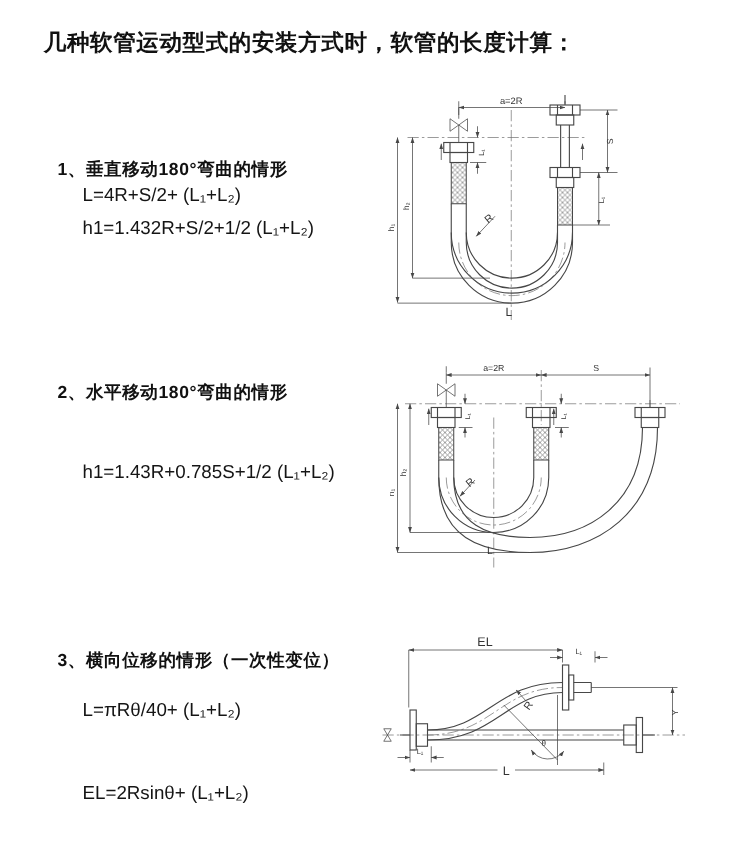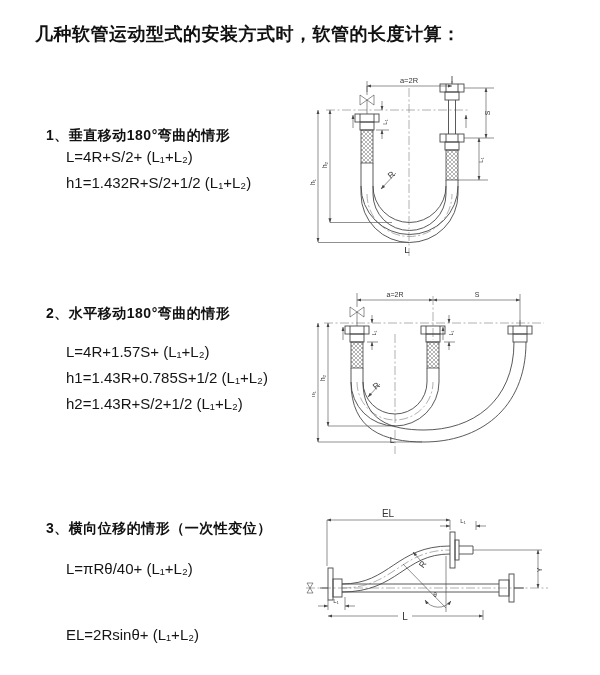--- a/index.html
+++ b/index.html
@@ -21,23 +21,21 @@
 
 <div class="page">
 
   <div class="title">几种软管运动型式的安装方式时，软管的长度计算：</div>
 
   <div class="sec-heading" style="left:46px;top:91px;margin-top:36px;">1、垂直移动180°弯曲的情形</div>
   <div class="formula" style="left:66px;top:136px;">L=4R+S/2+ (L₁+L₂)</div>
   <div class="formula" style="left:66px;top:162px;">h1=1.432R+S/2+1/2 (L₁+L₂)</div>
 
   <div class="sec-heading" style="left:46px;top:305px;">2、水平移动180°弯曲的情形</div>
-  <div class="formula" style="left:66px;top:331px;">L=4R+1.57S+ (L₁+L₂)</div>
   <div class="formula" style="left:66px;top:357px;">h1=1.43R+0.785S+1/2 (L₁+L₂)</div>
-  <div class="formula" style="left:66px;top:383px;">h2=1.43R+S/2+1/2 (L₁+L₂)</div>
 
   <div class="sec-heading" style="left:46px;top:520px;">3、横向位移的情形（一次性变位）</div>
   <div class="formula" style="left:66px;top:548px;">L=πRθ/40+ (L₁+L₂)</div>
   <div class="formula" style="left:66px;top:614px;">EL=2Rsinθ+ (L₁+L₂)</div>
 
   <svg class="diagram" style="left:310px;top:70px;" width="285" height="195" viewBox="0 0 285 195">
     <defs>
       <marker id="a1" viewBox="0 0 10 10" refX="9" refY="5" markerWidth="8" markerHeight="8" orient="auto-start-reverse">
         <path d="M0,1.8 L9.5,5 L0,8.2 Z" fill="#474747"></path>
       </marker>

